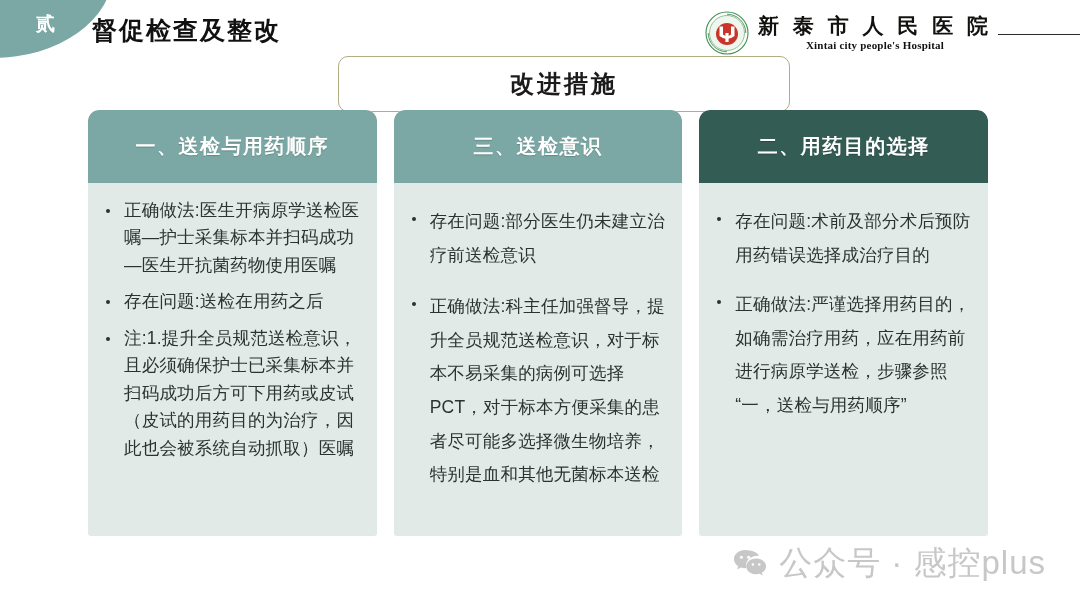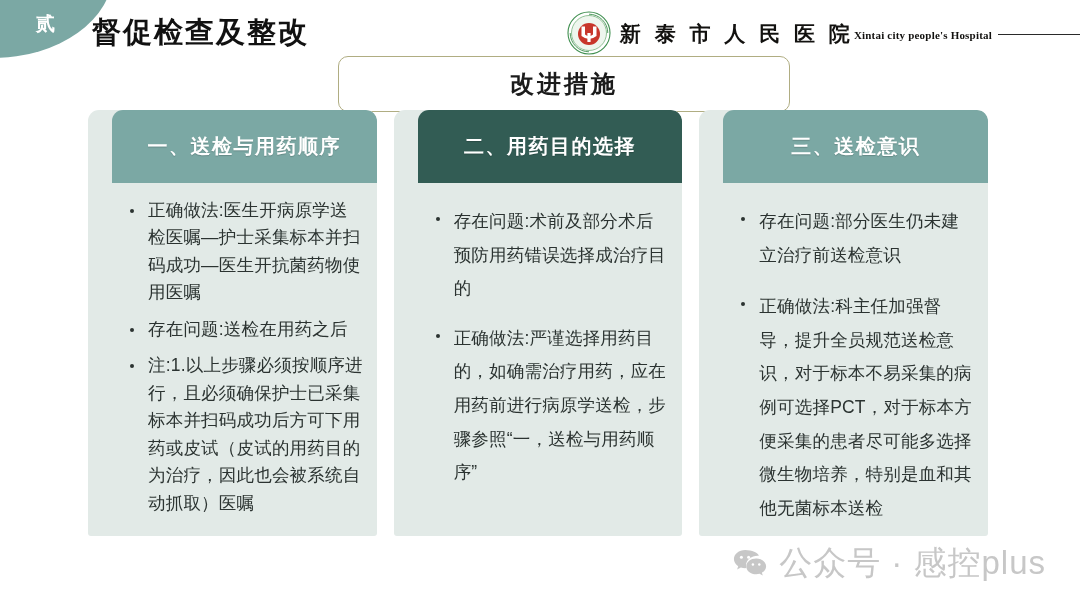--- a/index.html
+++ b/index.html
@@ -38,21 +38,21 @@
     font-weight: bold;
     letter-spacing: 1px;
     line-height: 1;
   }
 
   
   .slide-title {
     position: absolute;
     left: 92px;
     top: 17px;
-    font-size: 29px;
+    font-size: 25px;
     font-weight: bold;
     color: #111111;
     letter-spacing: 2px;
     line-height: 1.1;
     white-space: nowrap;
     text-align: right;
   }
 
   
   .logo-block {
@@ -64,20 +64,21 @@
     gap: 9px;
   }
   .logo-mark {
     width: 44px;
     height: 44px;
     flex: 0 0 44px;
     position: relative;
   }
   .logo-text {
     display: flex;
+    flex-direction: column;
     align-items: center;
     line-height: 1;
   }
   .logo-cn {
     font-size: 21px;
     font-weight: bold;
     color: #12110f;
     letter-spacing: 4px;
     white-space: nowrap;
   }
@@ -131,21 +132,20 @@
     display: flex;
     gap: 17px;
   }
   .column {
     flex: 1 1 0;
     display: flex;
     flex-direction: column;
     border-radius: 11px 11px 3px 3px;
     overflow: hidden;
     background: #e2eae7;
-    padding-left: 24px;
   }
   .col-header {
     height: 73px;
     flex: 0 0 73px;
     display: flex;
     align-items: center;
     justify-content: center;
     background: #7ba8a4;
     border-radius: 11px 11px 0 0;
   }
@@ -250,45 +250,45 @@
   <div class="columns">
 
     <div class="column c1">
       <div class="col-header">
         <span class="col-header-text">一、送检与用药顺序</span>
       </div>
       <div class="col-body">
         <ul class="bullets">
           <li>正确做法:医生开病原学送检医嘱—护士采集标本并扫码成功—医生开抗菌药物使用医嘱</li>
           <li>存在问题:送检在用药之后</li>
-          <li>注:1.以上步骤必须按顺序进行，且必须确保护士已采集标本并扫码成功后方可下用药或皮试（皮试的用药目的为治疗，因此也会被系统自动抓取）医嘱</li>
+          <li>注:1.提升全员规范送检意识，且必须确保护士已采集标本并扫码成功后方可下用药或皮试（皮试的用药目的为治疗，因此也会被系统自动抓取）医嘱</li>
+        </ul>
+      </div>
+    </div>
+
+    <div class="column c3">
+      <div class="col-header">
+        <span class="col-header-text">三、送检意识</span>
+      </div>
+      <div class="col-body">
+        <ul class="bullets">
+          <li>存在问题:部分医生仍未建立治疗前送检意识</li>
+          <li>正确做法:科主任加强督导，提升全员规范送检意识，对于标本不易采集的病例可选择PCT，对于标本方便采集的患者尽可能多选择微生物培养，特别是血和其他无菌标本送检</li>
         </ul>
       </div>
     </div>
 
     <div class="column c2 dark">
       <div class="col-header">
         <span class="col-header-text">二、用药目的选择</span>
       </div>
       <div class="col-body">
         <ul class="bullets">
           <li>存在问题:术前及部分术后预防用药错误选择成治疗目的</li>
           <li>正确做法:严谨选择用药目的，如确需治疗用药，应在用药前进行病原学送检，步骤参照“一，送检与用药顺序”</li>
-        </ul>
-      </div>
-    </div>
-
-    <div class="column c3">
-      <div class="col-header">
-        <span class="col-header-text">三、送检意识</span>
-      </div>
-      <div class="col-body">
-        <ul class="bullets">
-          <li>存在问题:部分医生仍未建立治疗前送检意识</li>
-          <li>正确做法:科主任加强督导，提升全员规范送检意识，对于标本不易采集的病例可选择PCT，对于标本方便采集的患者尽可能多选择微生物培养，特别是血和其他无菌标本送检</li>
         </ul>
       </div>
     </div>
 
   </div>
 
   <div class="watermark">
     <span class="wechat-icon">
       <svg viewBox="0 0 34 30" width="34" height="30" aria-hidden="true">
         <g fill="#c6c6c6">

